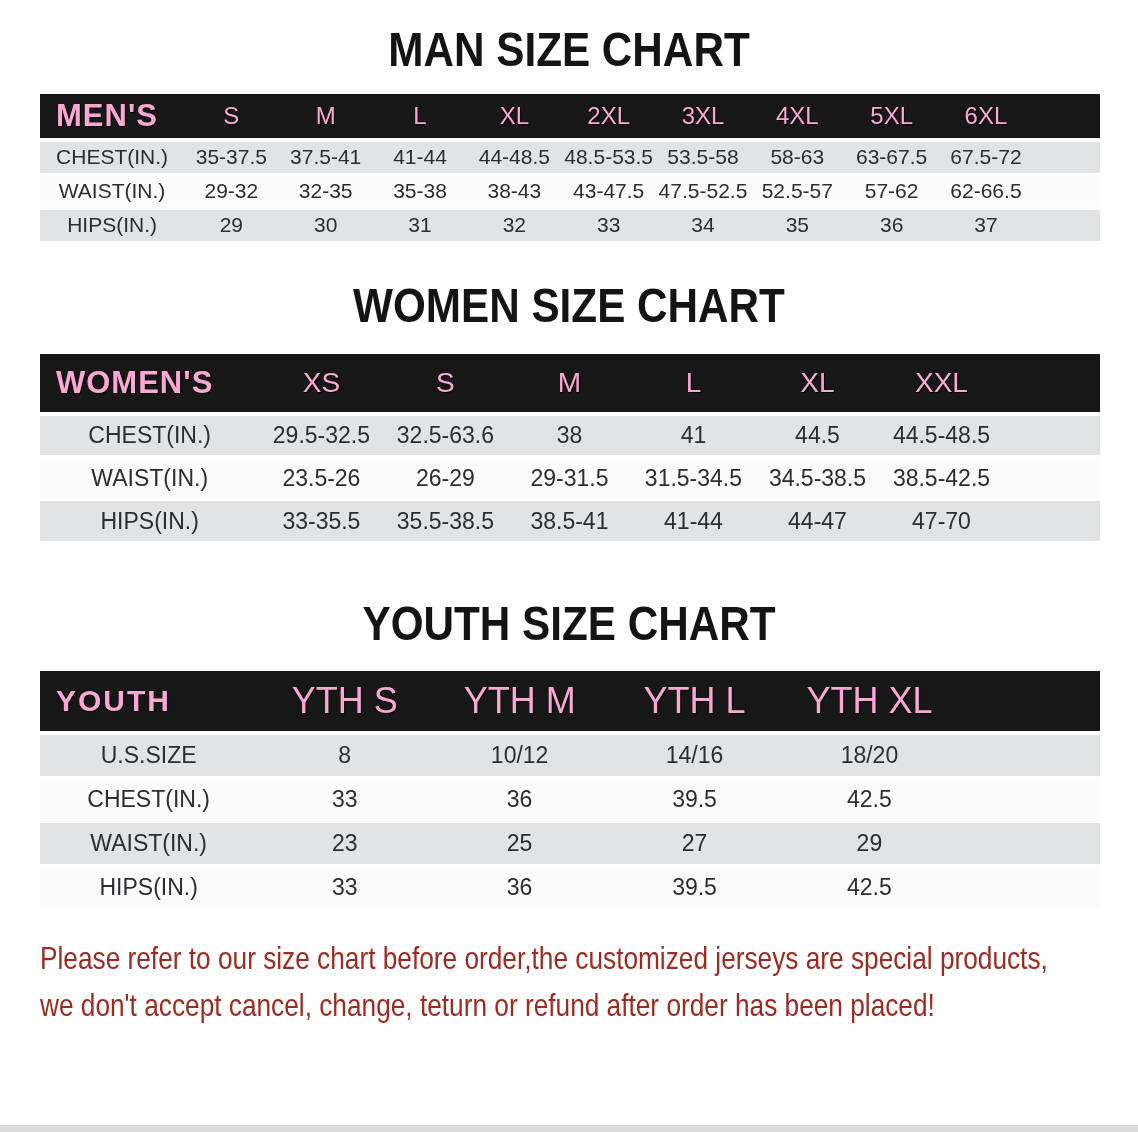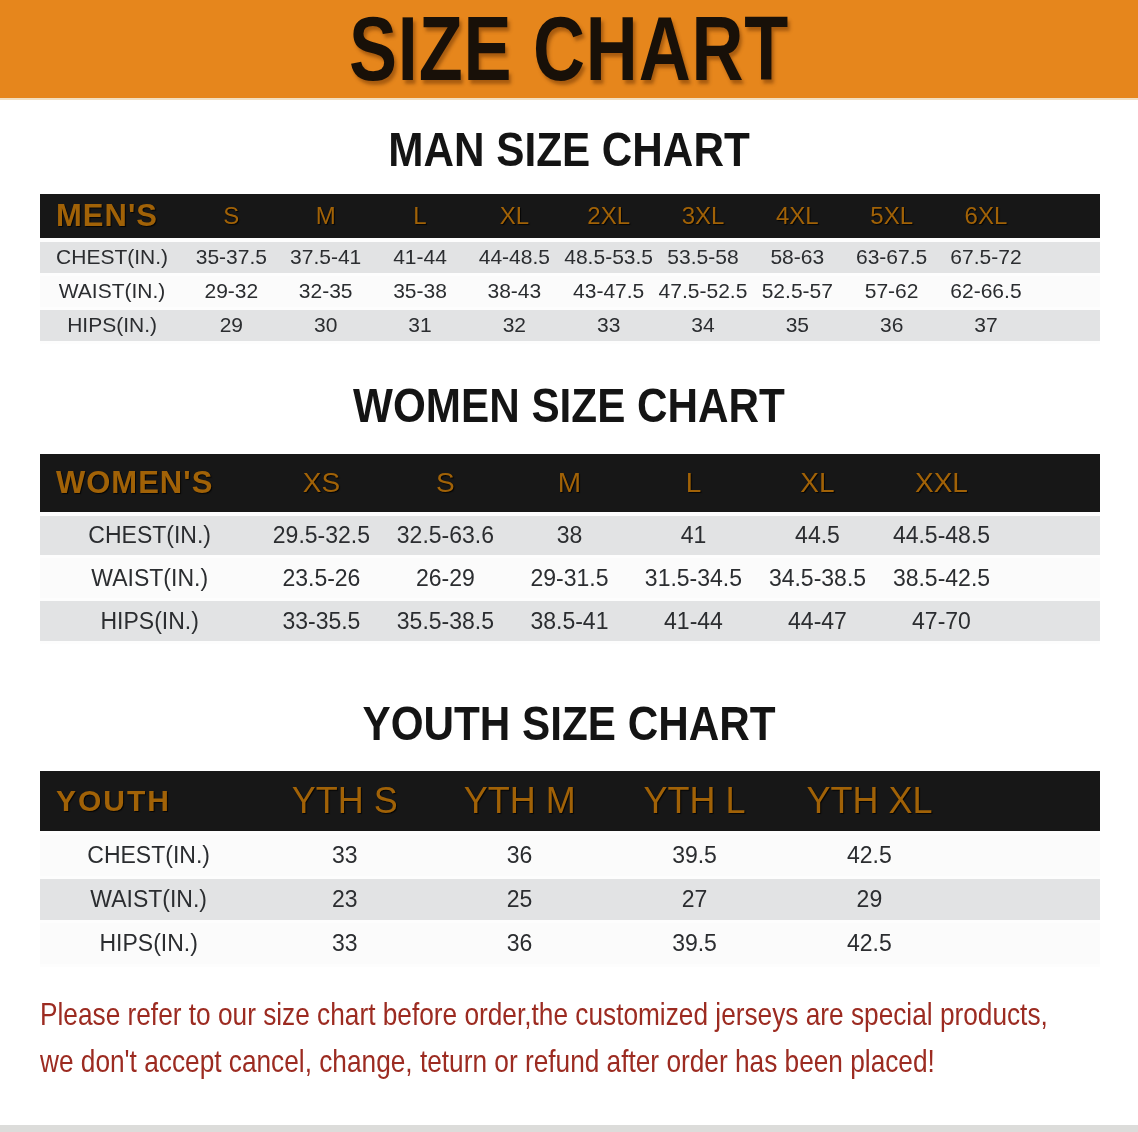--- a/index.html
+++ b/index.html
@@ -55,21 +55,21 @@
     margin-left: 40px;
     border-collapse: collapse;
     table-layout: fixed;
   }
   table.men   { margin-top: 20px; }
   table.women { margin-top: 24px; }
   table.youth { margin-top: 23px; }
 
   .chart thead th {
     background: #171717;
-    color: #a16207;
+    color: #f9a8d4;
     font-weight: 400;
     text-align: center;
     border-bottom: 4px solid #fdfdfd;
     text-shadow: 1px 1px 1px rgba(0,0,0,0.8);
     white-space: nowrap;
   }
   .chart thead th.lbl {
     text-align: left;
     padding-left: 16px;
     font-weight: 700;
@@ -118,23 +118,20 @@
     left: 0; bottom: 0;
     width: 100%; height: 7px;
     background: #DCDCDA;
   }
 </style>
 </head>
 <body>
 
 <div class="page">
 
-  <header class="banner">
-    <h1>SIZE CHART</h1>
-  </header>
 
   <h2 class="sec-heading man">MAN SIZE CHART</h2>
 
   <table class="chart men">
     <colgroup>
       <col style="width:13.6%">
       <col style="width:8.9%">
         <col style="width:8.9%">
         <col style="width:8.9%">
         <col style="width:8.9%">
@@ -277,20 +274,28 @@
       <tr>
         <th class="lbl">YOUTH</th>
         <th>YTH S</th>
         <th>YTH M</th>
         <th>YTH L</th>
         <th>YTH XL</th>
         <th class="spacer"></th>
       </tr>
     </thead>
     <tbody>
+      <tr class="gray">
+        <td class="lbl">U.S.SIZE</td>
+        <td>8</td>
+        <td>10/12</td>
+        <td>14/16</td>
+        <td>18/20</td>
+        <td class="spacer"></td>
+      </tr>
       <tr class="white">
         <td class="lbl">CHEST(IN.)</td>
         <td>33</td>
         <td>36</td>
         <td>39.5</td>
         <td>42.5</td>
         <td class="spacer"></td>
       </tr>
       <tr class="gray">
         <td class="lbl">WAIST(IN.)</td>

